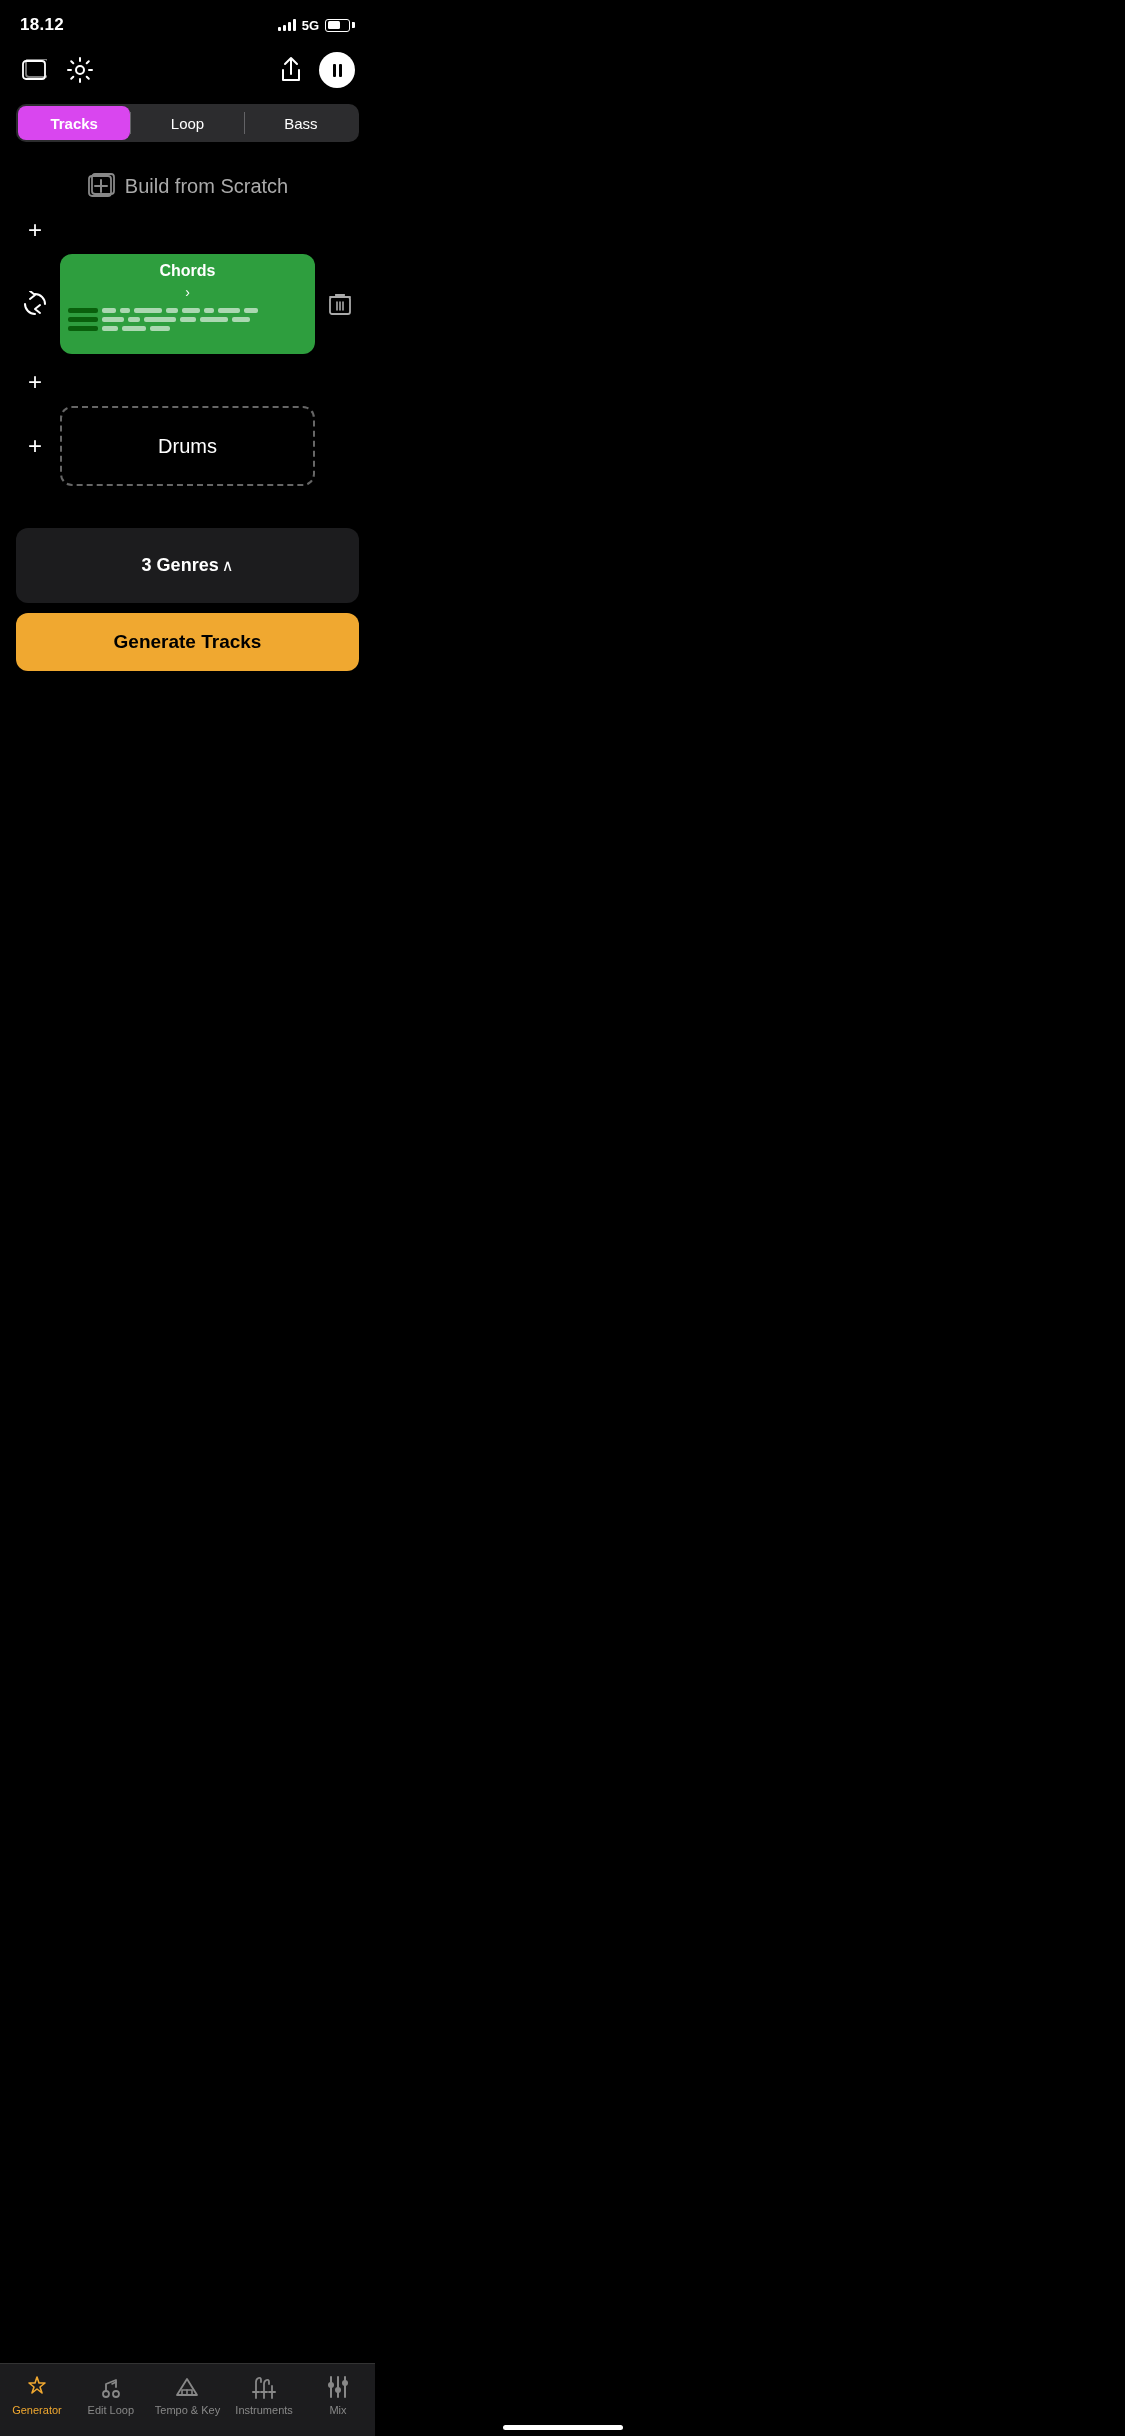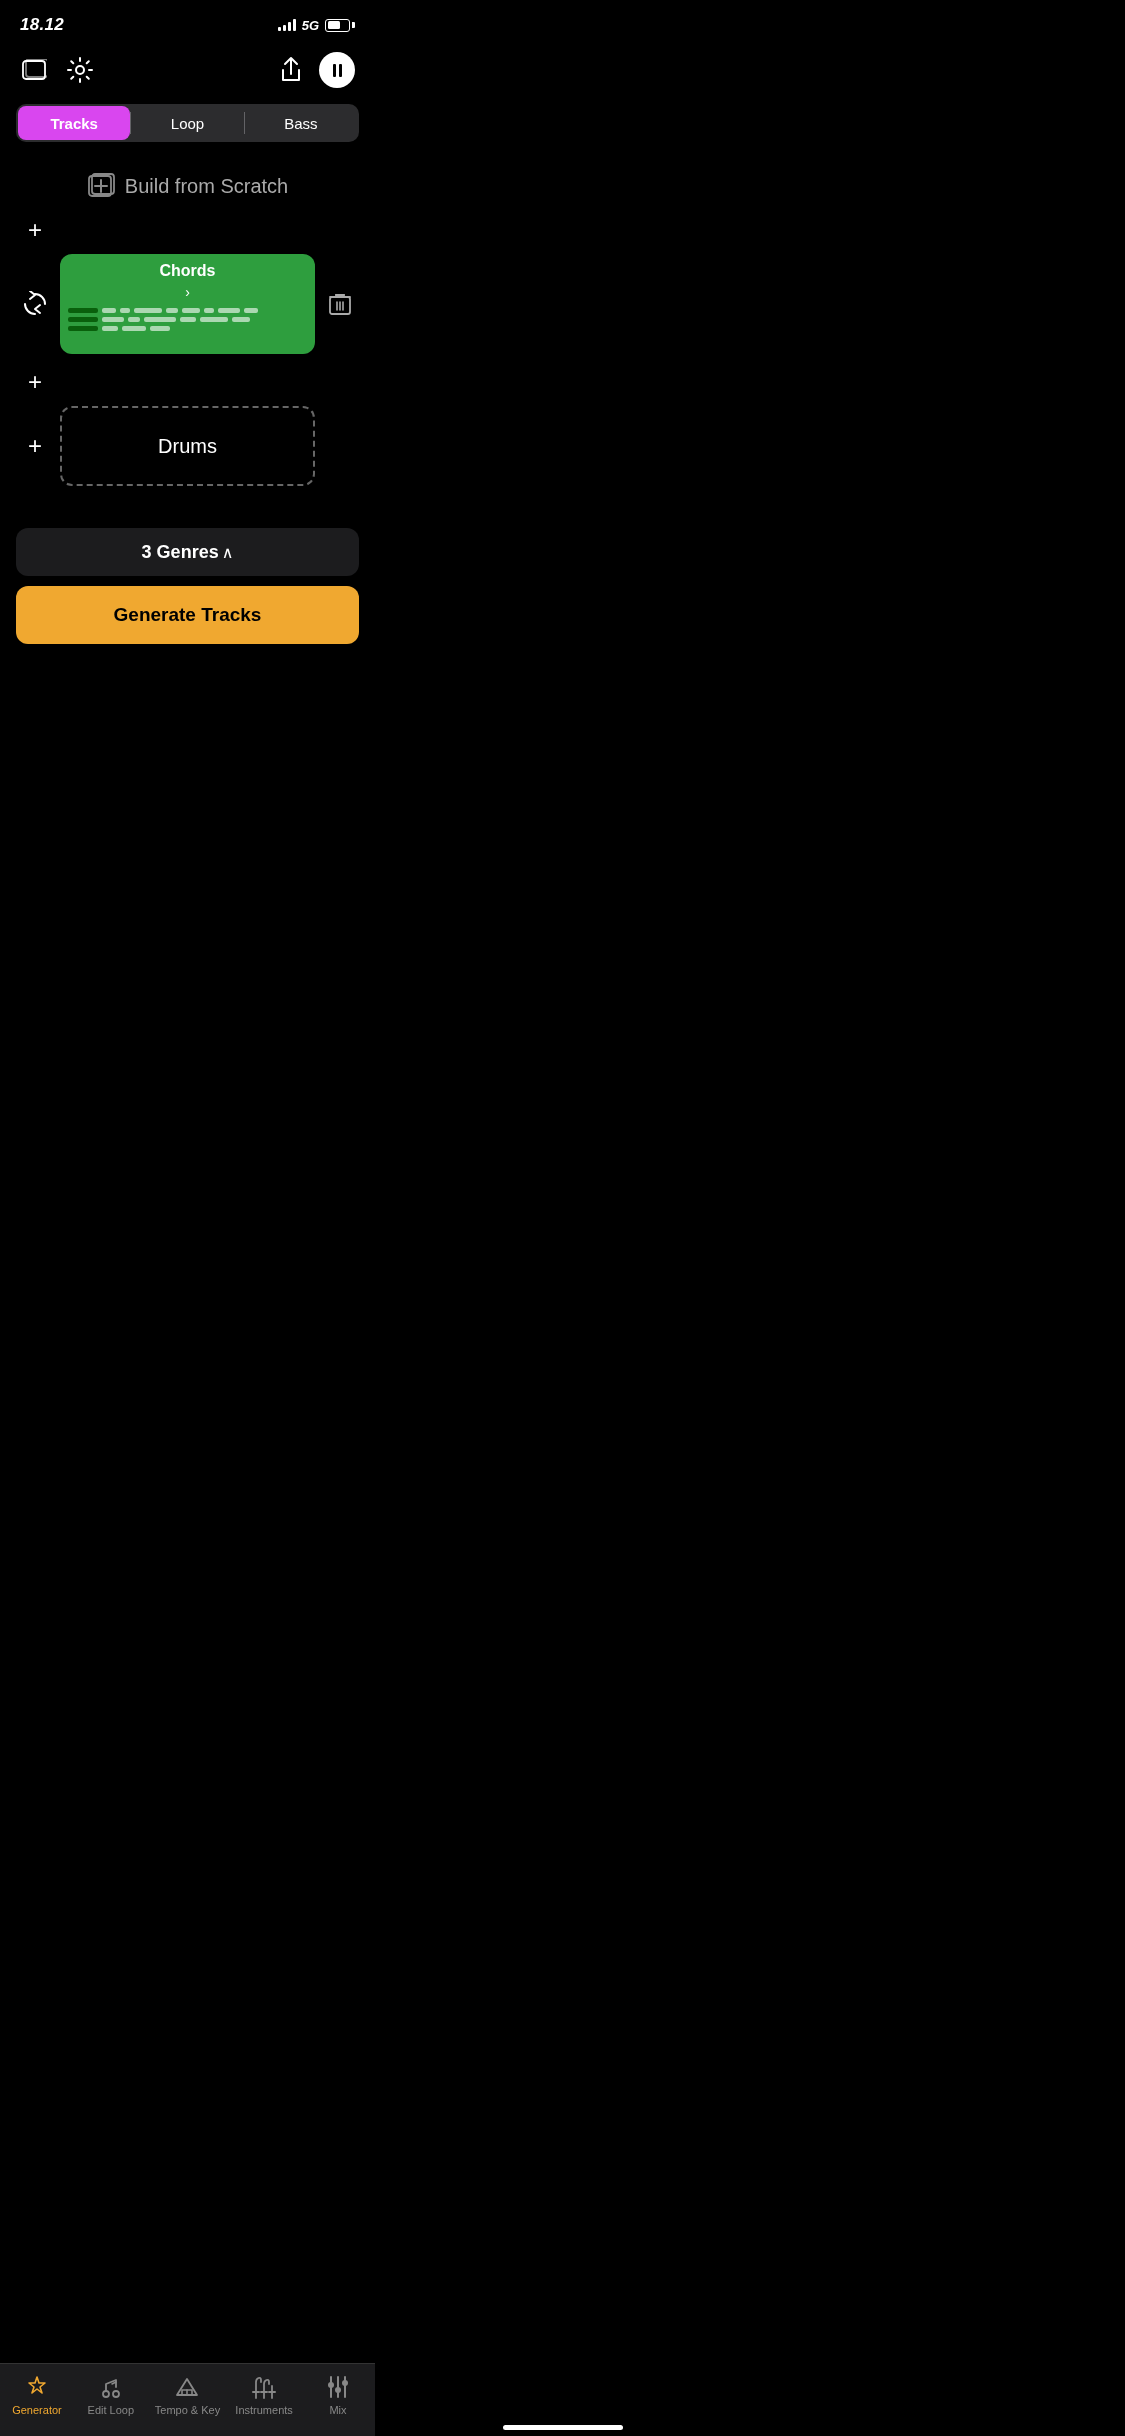--- a/index.html
+++ b/index.html
@@ -14,21 +14,20 @@
       overflow-x: hidden;
     }
 
     
     .status-bar {
       display: flex;
       justify-content: space-between;
       align-items: center;
       padding: 14px 20px 8px;
       height: 44px;
-      font-style: italic;
     }
     .status-time {
       font-size: 17px;
       font-weight: 600;
       letter-spacing: 0.3px;
     }
     .status-right {
       display: flex;
       align-items: center;
       gap: 6px;
@@ -255,21 +254,21 @@
       height: 5px;
       background: rgba(255,255,255,0.6);
       border-radius: 2px;
     }
 
     
     .genres-bar {
       margin: 30px 16px 0;
       background: #1c1c1e;
       border-radius: 12px;
-      height: 48px;
+      height: 75px;
       display: flex;
       align-items: center;
       justify-content: center;
       gap: 3px;
     }
     .genres-label {
       font-size: 18px;
       font-weight: 600;
     }
     .genres-chevron {

